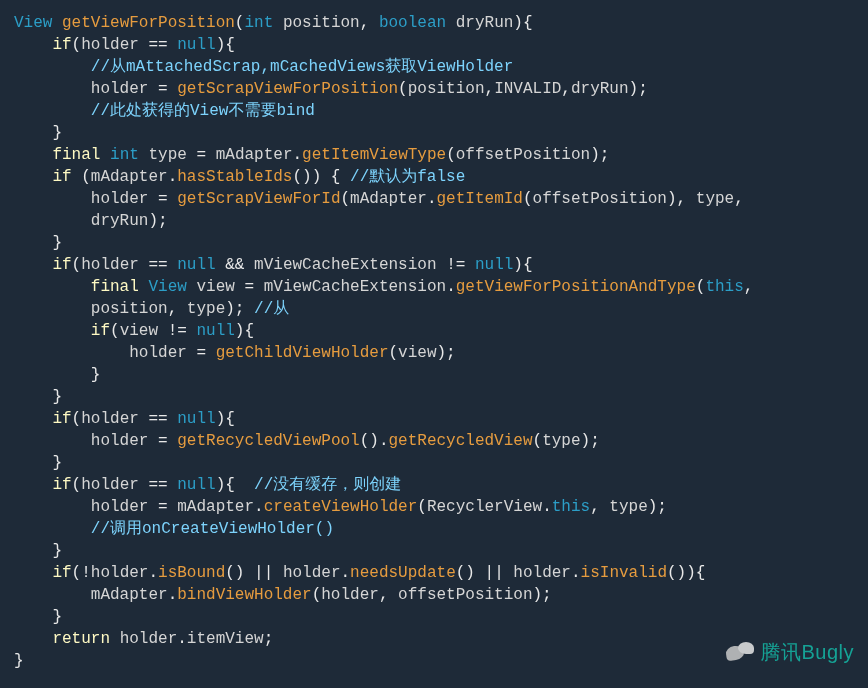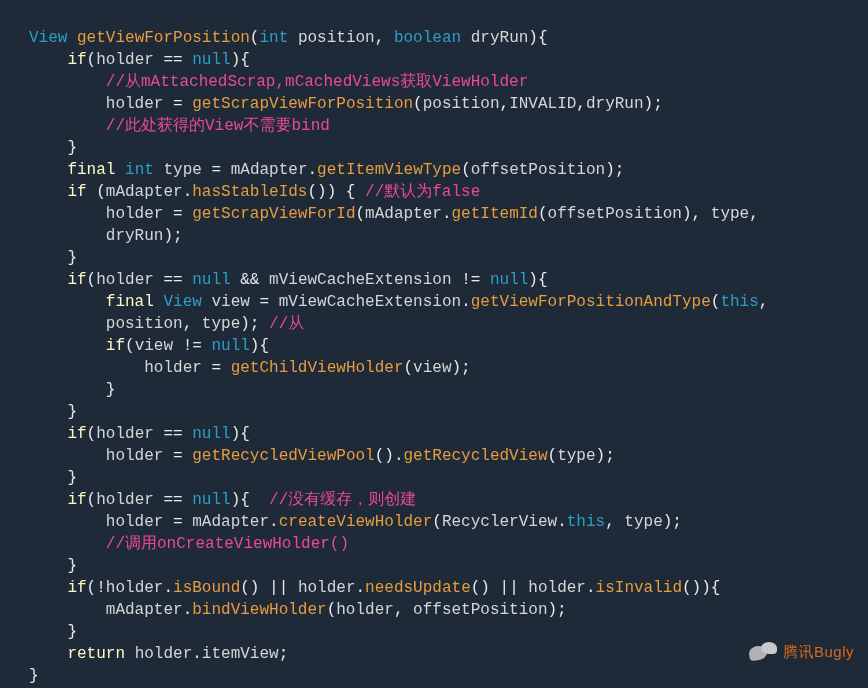--- a/index.html
+++ b/index.html
@@ -11,28 +11,28 @@
   font-size: 16px;
   line-height: 22px;
   color: #e8e8e8;
   padding: 12px 14px;
   overflow: hidden;
   position: relative;
 }
 pre {
   font-family: inherit;
   white-space: pre;
-  margin: 15px;
+  margin: 0;
 }
 .t-default { color: #e8e8e8; }     
 .t-keyword { color: #fef9c3; }     
 .t-type    { color: #2c9ec7; }     
 .t-param   { color: #d5d5d5; }     
 .t-method  { color: #e69c3f; }     
-.t-comment { color: #ec4899; }     
+.t-comment { color: #7dd3fc; }     
 .t-op      { color: #e8e8e8; }
 
 .watermark {
   position: absolute;
   right: 14px;
   bottom: 24px;
   display: flex;
   align-items: center;
   gap: 6px;
   opacity: 0.85;
@@ -43,22 +43,22 @@
   position: relative;
 }
 .bubble {
   position: absolute;
   border-radius: 50% 50% 50% 4px;
   background: #c9c9c9;
 }
 .bubble.b1 { width: 18px; height: 14px; left: 0; top: 6px; transform: rotate(-8deg); }
 .bubble.b2 { width: 16px; height: 12px; right: 0; top: 2px; background: #e6e6e6; border-radius: 50% 50% 4px 50%; }
 .watermark-text {
-  color: #f97316;
-  font-size: 15px;
+  color: #14b8a6;
+  font-size: 20px;
   letter-spacing: 0.5px;
   font-family: "Microsoft YaHei", sans-serif;
 }
 </style>
 </head>
 <body>
 
 <pre id="code-block"><div><span class="t-type">View</span><span class="t-default"> </span><span class="t-method">getViewForPosition</span><span class="t-default">(</span><span class="t-type">int</span><span class="t-default"> </span><span class="t-param">position</span><span class="t-default">, </span><span class="t-type">boolean</span><span class="t-default"> </span><span class="t-param">dryRun</span><span class="t-default">)</span><span class="t-default">{</span></div><div><span class="t-default">    </span><span class="t-keyword">if</span><span class="t-default">(</span><span class="t-param">holder</span><span class="t-default"> </span><span class="t-op">==</span><span class="t-default"> </span><span class="t-type">null</span><span class="t-default">)</span><span class="t-default">{</span></div><div><span class="t-default">        </span><span class="t-comment">//从mAttachedScrap,mCachedViews获取ViewHolder</span></div><div><span class="t-default">        </span><span class="t-param">holder</span><span class="t-default"> </span><span class="t-op">=</span><span class="t-default"> </span><span class="t-method">getScrapViewForPosition</span><span class="t-default">(</span><span class="t-param">position</span><span class="t-default">,</span><span class="t-param">INVALID</span><span class="t-default">,</span><span class="t-param">dryRun</span><span class="t-default">)</span><span class="t-default">;</span></div><div><span class="t-default">        </span><span class="t-comment">//此处获得的View不需要bind</span></div><div><span class="t-default">    </span><span class="t-default">}</span></div><div><span class="t-default">    </span><span class="t-keyword">final</span><span class="t-default"> </span><span class="t-type">int</span><span class="t-default"> </span><span class="t-param">type</span><span class="t-default"> </span><span class="t-op">=</span><span class="t-default"> </span><span class="t-param">mAdapter</span><span class="t-default">.</span><span class="t-method">getItemViewType</span><span class="t-default">(</span><span class="t-param">offsetPosition</span><span class="t-default">)</span><span class="t-default">;</span></div><div><span class="t-default">    </span><span class="t-keyword">if</span><span class="t-default"> (</span><span class="t-param">mAdapter</span><span class="t-default">.</span><span class="t-method">hasStableIds</span><span class="t-default">()</span><span class="t-default">) </span><span class="t-default">{ </span><span class="t-comment">//默认为false</span></div><div><span class="t-default">        </span><span class="t-param">holder</span><span class="t-default"> </span><span class="t-op">=</span><span class="t-default"> </span><span class="t-method">getScrapViewForId</span><span class="t-default">(</span><span class="t-param">mAdapter</span><span class="t-default">.</span><span class="t-method">getItemId</span><span class="t-default">(</span><span class="t-param">offsetPosition</span><span class="t-default">)</span><span class="t-default">, </span><span class="t-param">type</span><span class="t-default">, </span></div><div><span class="t-default">        </span><span class="t-param">dryRun</span><span class="t-default">)</span><span class="t-default">;</span></div><div><span class="t-default">    </span><span class="t-default">}</span></div><div><span class="t-default">    </span><span class="t-keyword">if</span><span class="t-default">(</span><span class="t-param">holder</span><span class="t-default"> </span><span class="t-op">==</span><span class="t-default"> </span><span class="t-type">null</span><span class="t-default"> </span><span class="t-op">&amp;&amp;</span><span class="t-default"> </span><span class="t-param">mViewCacheExtension</span><span class="t-default"> </span><span class="t-op">!=</span><span class="t-default"> </span><span class="t-type">null</span><span class="t-default">)</span><span class="t-default">{</span></div><div><span class="t-default">        </span><span class="t-keyword">final</span><span class="t-default"> </span><span class="t-type">View</span><span class="t-default"> </span><span class="t-param">view</span><span class="t-default"> </span><span class="t-op">=</span><span class="t-default"> </span><span class="t-param">mViewCacheExtension</span><span class="t-default">.</span><span class="t-method">getViewForPositionAndType</span><span class="t-default">(</span><span class="t-type">this</span><span class="t-default">, </span></div><div><span class="t-default">        </span><span class="t-param">position</span><span class="t-default">, </span><span class="t-param">type</span><span class="t-default">)</span><span class="t-default">; </span><span class="t-comment">//从</span></div><div><span class="t-default">        </span><span class="t-keyword">if</span><span class="t-default">(</span><span class="t-param">view</span><span class="t-default"> </span><span class="t-op">!=</span><span class="t-default"> </span><span class="t-type">null</span><span class="t-default">)</span><span class="t-default">{</span></div><div><span class="t-default">            </span><span class="t-param">holder</span><span class="t-default"> </span><span class="t-op">=</span><span class="t-default"> </span><span class="t-method">getChildViewHolder</span><span class="t-default">(</span><span class="t-param">view</span><span class="t-default">)</span><span class="t-default">;</span></div><div><span class="t-default">        </span><span class="t-default">}</span></div><div><span class="t-default">    </span><span class="t-default">}</span></div><div><span class="t-default">    </span><span class="t-keyword">if</span><span class="t-default">(</span><span class="t-param">holder</span><span class="t-default"> </span><span class="t-op">==</span><span class="t-default"> </span><span class="t-type">null</span><span class="t-default">)</span><span class="t-default">{</span></div><div><span class="t-default">        </span><span class="t-param">holder</span><span class="t-default"> </span><span class="t-op">=</span><span class="t-default"> </span><span class="t-method">getRecycledViewPool</span><span class="t-default">()</span><span class="t-default">.</span><span class="t-method">getRecycledView</span><span class="t-default">(</span><span class="t-param">type</span><span class="t-default">)</span><span class="t-default">;</span></div><div><span class="t-default">    </span><span class="t-default">}</span></div><div><span class="t-default">    </span><span class="t-keyword">if</span><span class="t-default">(</span><span class="t-param">holder</span><span class="t-default"> </span><span class="t-op">==</span><span class="t-default"> </span><span class="t-type">null</span><span class="t-default">)</span><span class="t-default">{  </span><span class="t-comment">//没有缓存，则创建</span></div><div><span class="t-default">        </span><span class="t-param">holder</span><span class="t-default"> </span><span class="t-op">=</span><span class="t-default"> </span><span class="t-param">mAdapter</span><span class="t-default">.</span><span class="t-method">createViewHolder</span><span class="t-default">(</span><span class="t-param">RecyclerView</span><span class="t-default">.</span><span class="t-type">this</span><span class="t-default">, </span><span class="t-param">type</span><span class="t-default">)</span><span class="t-default">;</span></div><div><span class="t-default">        </span><span class="t-comment">//调用onCreateViewHolder()</span></div><div><span class="t-default">    </span><span class="t-default">}</span></div><div><span class="t-default">    </span><span class="t-keyword">if</span><span class="t-default">(</span><span class="t-op">!</span><span class="t-param">holder</span><span class="t-default">.</span><span class="t-method">isBound</span><span class="t-default">()</span><span class="t-default"> </span><span class="t-op">||</span><span class="t-default"> </span><span class="t-param">holder</span><span class="t-default">.</span><span class="t-method">needsUpdate</span><span class="t-default">()</span><span class="t-default"> </span><span class="t-op">||</span><span class="t-default"> </span><span class="t-param">holder</span><span class="t-default">.</span><span class="t-method">isInvalid</span><span class="t-default">()</span><span class="t-default">)</span><span class="t-default">{</span></div><div><span class="t-default">        </span><span class="t-param">mAdapter</span><span class="t-default">.</span><span class="t-method">bindViewHolder</span><span class="t-default">(</span><span class="t-param">holder</span><span class="t-default">, </span><span class="t-param">offsetPosition</span><span class="t-default">)</span><span class="t-default">;</span></div><div><span class="t-default">    </span><span class="t-default">}</span></div><div><span class="t-default">    </span><span class="t-keyword">return</span><span class="t-default"> </span><span class="t-param">holder</span><span class="t-default">.</span><span class="t-param">itemView</span><span class="t-default">;</span></div><div><span class="t-default">}</span></div></pre>
 
 <div class="watermark">

